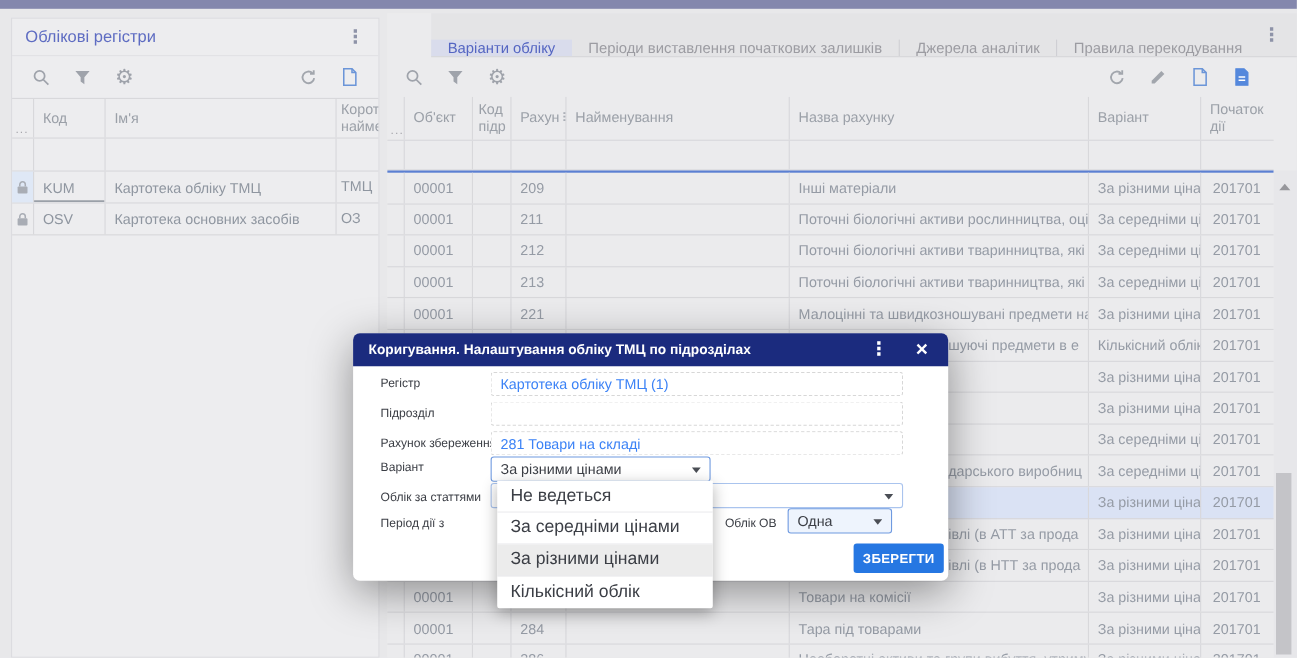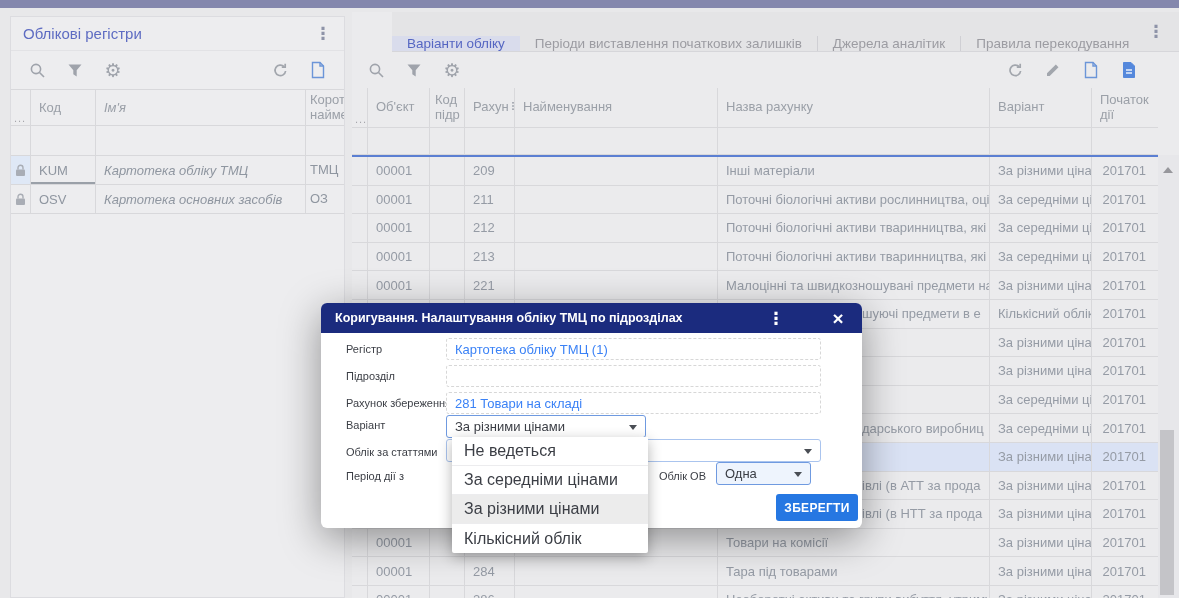--- a/index.html
+++ b/index.html
@@ -19,21 +19,21 @@
   .gear-glyph { font-size:19px; line-height:1; color:#9fa3ab; }
   .kebab { font-size:17px; font-weight:bold; color:#8e93a8; width:18px; text-align:center; cursor:pointer; }
 
   .lp-head, .lp-filter, .lp-row { display:flex; width:100%; }
   .lp-head { height:37px; border-top:1px solid #d8d8db; border-bottom:1px solid #d8d8db; }
   .lp-filter { height:30px; border-bottom:1px solid #d8d8db; }
   .lp-row { height:29px; border-bottom:1px solid #d8d8db; }
   .lc { border-right:1px solid #d8d8db; padding:0 8px; display:flex; align-items:center; font-size:13px; overflow:hidden; white-space:nowrap; }
   .lc-sel { width:20px; padding:0 3px; justify-content:center; }
   .lc-code { width:65px; }
-  .lc-name { width:210px;font-style:italic; }
+  .lc-name { width:210px; }
   .lc-short { flex:1; border-right:none; padding:0 4px; white-space:normal; line-height:1.15; overflow:hidden; }
   .hcell { color:#9ba0a8; }
   .corner-cell { position:relative; }
   .corner-dots { position:absolute; left:3px; bottom:1px; font-size:11px; color:#a6a6ab; letter-spacing:1px; }
   .lp-row .lc { color:#8f96a0; }
   .lp-row.cur .lc-sel { background:#dfe8f6; }
   .lp-row.cur .lc-code { box-shadow:inset 0 -2px 0 #9aa0a8; }
 
   
   .right-panel { position:absolute; left:352px; top:12px; right:0; bottom:0; background:#ebebed; }
@@ -65,21 +65,21 @@
   .rt-head .rc { color:#9ba0a8; white-space:normal; line-height:1.15; }
   .rt-head .rc-start, .rt-head .rc-variant { justify-content:flex-start; }
   .sort-glyph { margin-left:3px; flex:none; }
 
   .vscroll { position:absolute; top:143px; right:0; width:21px; bottom:0; background:#e7e7ea; }
   .vs-up { position:absolute; top:12px; left:5px; width:0; height:0; border-left:5px solid transparent; border-right:5px solid transparent; border-bottom:6px solid #97979c; cursor:pointer; }
   .vs-thumb { position:absolute; left:2px; width:14px; top:275px; height:165px; background:#c4c4c8; cursor:pointer; }
 
   
   .modal { position:absolute; left:321px; top:303px; width:541px; height:225px; background:#fff; border-radius:6px; box-shadow:0 10px 40px rgba(0,0,0,.4); z-index:40; }
-  .modal-head { height:30px; background:#1b2b7e; border-radius:6px 6px 0 0; display:flex; align-items:center; padding:0 14px;gap:23px; }
+  .modal-head { height:30px; background:#1b2b7e; border-radius:6px 6px 0 0; display:flex; align-items:center; padding:0 14px; }
   .modal-title { color:#fff; font-size:12.5px; font-weight:bold; }
   .modal-head .kebab { color:#fff; margin-left:auto; }
   .modal-close { color:#fff; font-size:19px; font-weight:bold; width:20px; text-align:center; margin-left:20px; cursor:pointer; line-height:1; }
   .m-label { position:absolute; left:25px; font-size:11px; color:#3b3e45; }
   .m-input { position:absolute; left:125px; width:375px; height:22px; border:1px dashed #d7d7d7; border-radius:3px; background:#fff; font-size:13px; color:#3b82f6; display:flex; align-items:center; padding:0 8px; overflow:hidden; white-space:nowrap; }
   .m-select { position:absolute; height:23px; border-radius:3px; background:#fff; font-size:13px; color:#3b3e45; display:flex; align-items:center; padding:0 22px 0 8px; cursor:pointer; overflow:hidden; white-space:nowrap; }
   .sel-arrow { position:absolute; right:8px; top:50%; margin-top:-2px; width:0; height:0; border-left:4.5px solid transparent; border-right:4.5px solid transparent; border-top:5.5px solid #4a4e55; }
   .m-sel-variant { left:125px; top:112px; width:200px; border:1px solid #6f9ae0; }
   .m-sel-articles { left:125px; top:136px; width:375px; border:1px solid #aac4ee; }
   .m-sel-ov { left:395px; top:159px; width:95px; border:1px solid #6f9ae0; background:#eef4fd; }

